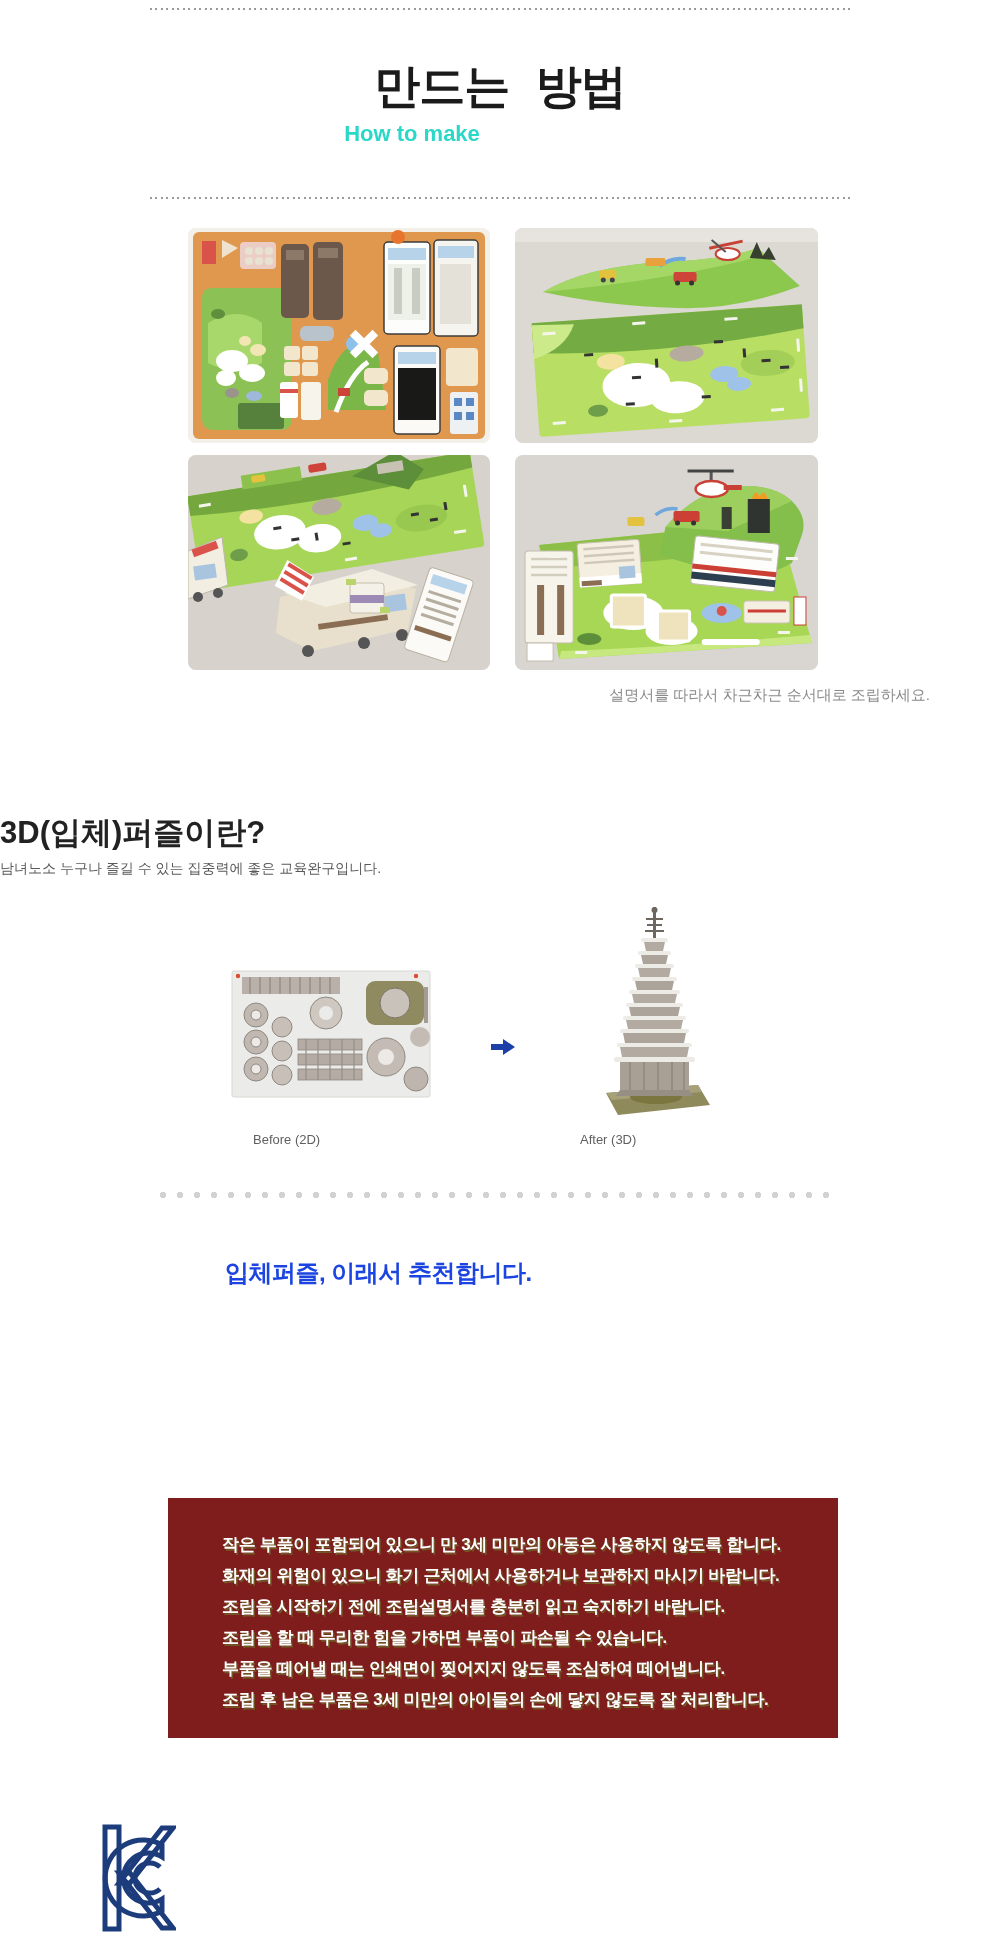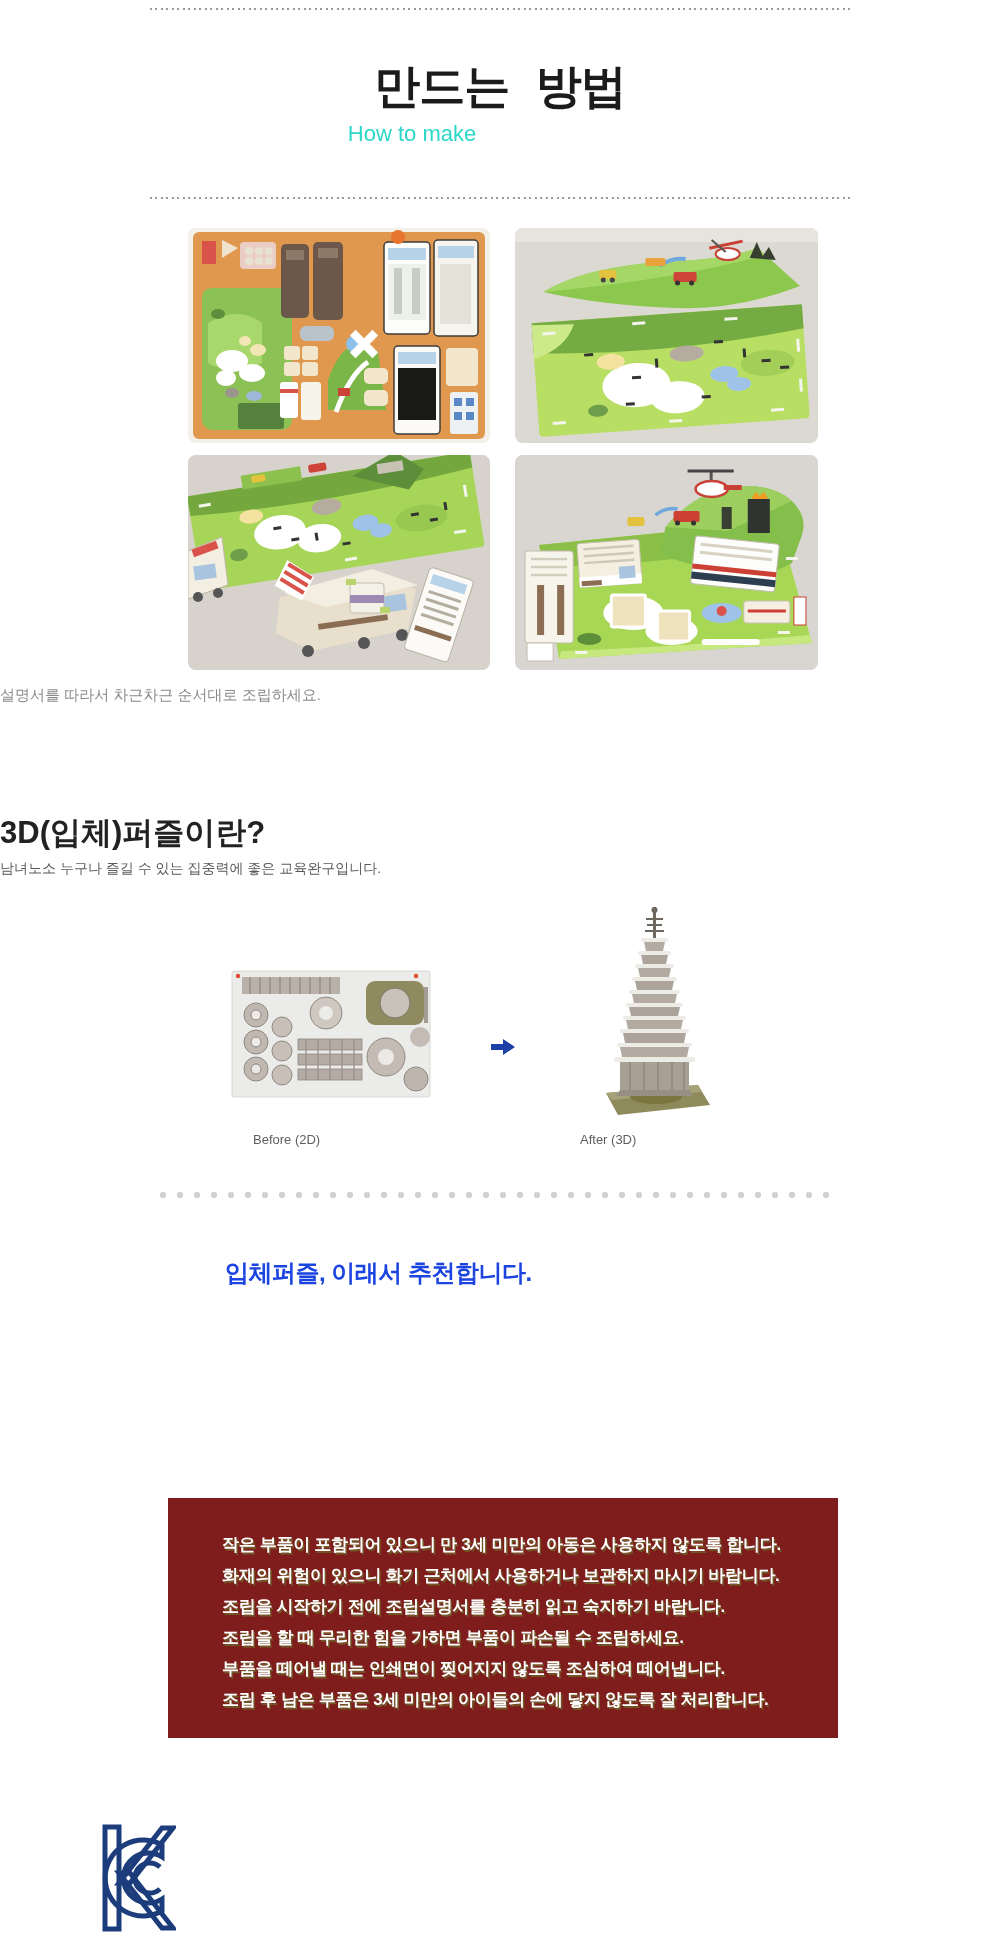--- a/index.html
+++ b/index.html
@@ -1,24 +1,24 @@
 <!DOCTYPE html>
 <html><head>
 <meta charset="utf-8">
 <style>
   html,body{margin:0;padding:0;background:#fff;}
   #canvas{position:relative;width:1000px;height:1950px;margin:0 auto;background:#fff;
           font-family:"Liberation Sans","DejaVu Sans",sans-serif;overflow:hidden;}
   .abs{position:absolute;}
   .dotline{height:2px;background-image:repeating-linear-gradient(90deg,#9a9a9a 0 1.6px,transparent 1.6px 5.5px);}
   .page-title{left:0;top:56px;width:1000px;text-align:center;font-size:46px;font-weight:700;color:#1b1b1b;letter-spacing:-1px;font-family:Liberation Mono, monospace;}
-  .page-sub{left:0;top:121px;width:824px;text-align:center;font-size:22px;color:#2bd8c8;}
+  .page-sub{left:0;top:121px;width:824px;text-align:center;font-size:22px;color:#2bd8c8;font-weight:bold;}
   .photo{border-radius:8px;overflow:hidden;background:#eee;}
   .photo svg{display:block;width:100%;height:100%;}
-  .caption{left:0;top:686px;width:884px;text-align:left;font-size:15px;color:#8a8a8a;}
+  .caption{left:0;top:686px;width:884px;text-align:right;font-size:15px;color:#8a8a8a;padding-left:46px;}
   .sec2-title{left:0;top:812px;width:1000px;text-align:left;font-size:31px;font-weight:600;color:#222;}
   .sec2-sub{left:0;top:860px;width:1000px;font-size:14px;color:#5a5a5a;}
   .ba-label{font-size:13px;color:#5f5f5f;text-align:left;}
   .dotsrow{left:159px;top:1191px;width:678px;height:8px;
            background-image:radial-gradient(circle 3px at 4px 4px,#d2d2d2 98%,transparent);
            background-size:17px 8px;background-repeat:repeat-x;}
   .rec-title{left:225px;top:1257px;font-size:24px;font-weight:700;color:#1b44e1;letter-spacing:-0.5px;}
   .rec-body{left:225px;top:1306px;width:620px;font-size:15.5px;line-height:25px;color:#333;}
   .warnbox{left:168px;top:1498px;width:670px;height:240px;background:#7f1d1d;}
   .warnbody{position:absolute;left:54px;top:31px;font-size:17px;font-weight:700;line-height:31px;color:#fff;
@@ -388,21 +388,21 @@
 
   <div class="abs dotsrow"></div>
 
   <div class="abs rec-title">입체퍼즐, 이래서 추천합니다.</div>
 
   <div class="abs warnbox">
     <div class="warnbody">
       <div>작은 부품이 포함되어 있으니 만 3세 미만의 아동은 사용하지 않도록 합니다.</div>
       <div>화재의 위험이 있으니 화기 근처에서 사용하거나 보관하지 마시기 바랍니다.</div>
       <div>조립을 시작하기 전에 조립설명서를 충분히 읽고 숙지하기 바랍니다.</div>
-      <div>조립을 할 때 무리한 힘을 가하면 부품이 파손될 수 조립하세요.</div>
+      <div>조립을 할 때 무리한 힘을 가하면 부품이 파손될 수 있습니다.</div>
       <div>부품을 떼어낼 때는 인쇄면이 찢어지지 않도록 조심하여 떼어냅니다.</div>
       <div>조립 후 남은 부품은 3세 미만의 아이들의 손에 닿지 않도록 잘 처리합니다.</div>
     </div>
   </div>
 
   <div class="abs kc">
     <svg viewBox="0 0 76 110" width="76" height="110" fill="none" stroke="#1d3c7c" stroke-width="5">
       <rect x="5" y="4" width="14" height="102"></rect>
       <path d="M19 60 L62 5 L73 5 L30 60 Z"></path>
       <path d="M19 50 L62 105 L73 105 L30 50 Z"></path>

